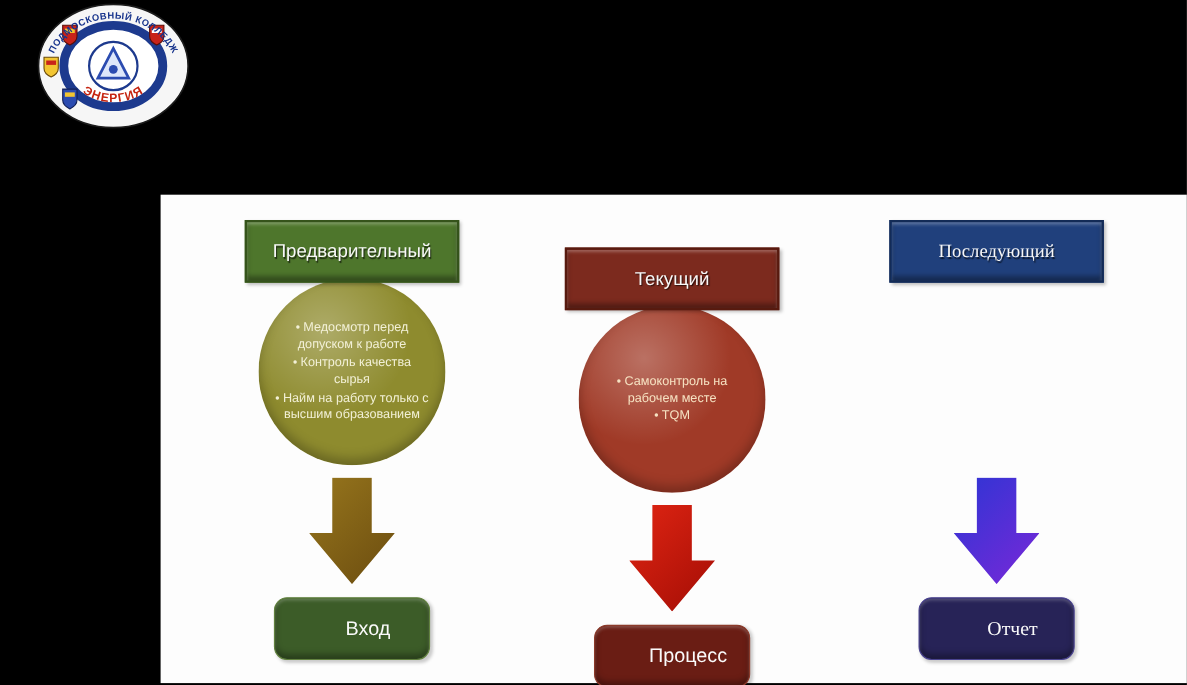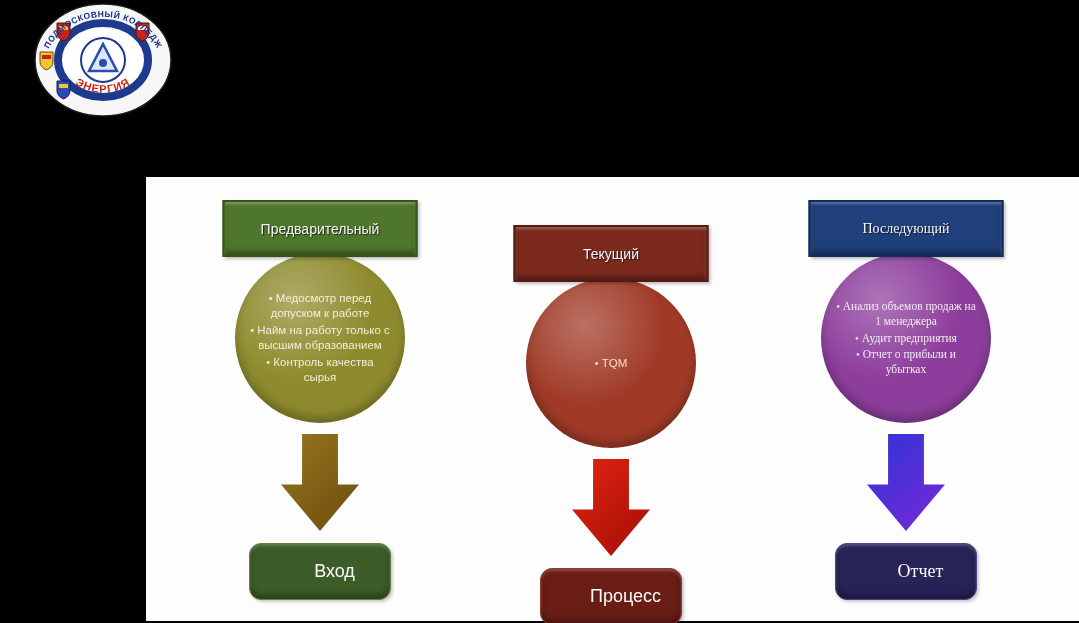--- a/index.html
+++ b/index.html
@@ -26,21 +26,21 @@
     width:200px; height:444px;
   }
   .col-header {
     position:absolute;
     top:23px; left:50%;
     transform:translateX(-50%);
     width:195px; height:57px;
     background:var(--header-bg);
     border:2px solid var(--header-border);
     color:#f7f7f7;
-    font-size:14px;
+    font-size:17px;
     display:flex; align-items:center; justify-content:center;
     text-shadow:1px 1px 1px rgba(0,0,0,.65);
     box-shadow: inset 0 2px 3px rgba(255,255,255,.28),
                 inset 0 -4px 5px rgba(0,0,0,.35),
                 2px 2px 3px rgba(0,0,0,.25);
     z-index:2;
   }
   .circle {
     position:absolute;
     top:76px; left:50%;
@@ -131,45 +131,39 @@
   </text>
 </svg>
 
 <div class="content">
 
   <div class="column" style="left: 74px; --header-bg: #4e762c; --header-border: #35531b; --circle-bg: #8e8b2e; --bullet-text: #f2f0d6; --arrow-from: #97761d; --arrow-to: #6b4c0f; --box-bg: #3c5c28; --box-border: #62823f;">
     <div class="col-header">Предварительный</div>
     <div class="circle">
       <ul>
         <li>Медосмотр перед допуском к работе</li>
+        <li>Контроль качества сырья</li>
         <li>Найм на работу только с высшим образованием</li>
-        <li>Контроль качества сырья</li>
       </ul>
     </div>
     <div class="arrow"></div>
     <div class="flow-box">Вход</div>
   </div>
 
   <div class="column" style="left: 365px; margin-top: 25px; --header-bg: #7c2a1e; --header-border: #571a0f; --circle-bg: #a03a27; --bullet-text: #f6e2c2; --arrow-from: #e02513; --arrow-to: #a30d05; --box-bg: #6a1d14; --box-border: #8c3a2a;">
     <div class="col-header">Текущий</div>
     <div class="circle">
       <ul>
+        <li>Самоконтроль на рабочем месте</li>
         <li>TQM</li>
       </ul>
     </div>
     <div class="arrow"></div>
     <div class="flow-box">Процесс</div>
   </div>
 
   <div class="column" style="left: 660px; font-family: Liberation Serif, serif; --header-bg: #20407c; --header-border: #132b56; --circle-bg: #8d3e9c; --bullet-text: #f4ecf6; --arrow-from: #2d35d4; --arrow-to: #7a28d8; --box-bg: #272357; --box-border: #4a4390;">
     <div class="col-header">Последующий</div>
-    <div class="circle">
-      <ul>
-        <li>Анализ объемов продаж на 1 менеджера</li>
-        <li>Аудит предприятия</li>
-        <li>Отчет о прибыли и убытках</li>
-      </ul>
-    </div>
     <div class="arrow"></div>
     <div class="flow-box">Отчет</div>
   </div>
 
 </div>
 
 </body></html>

